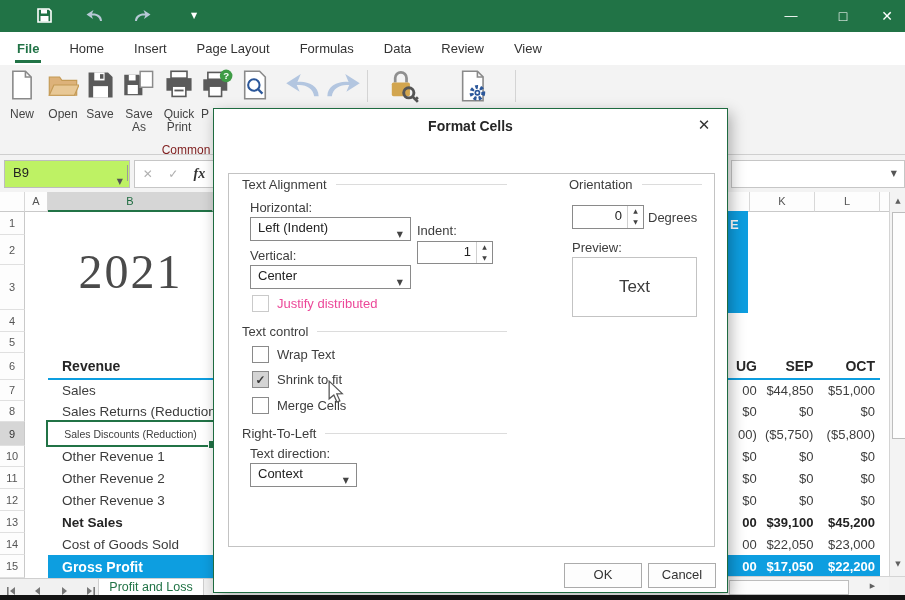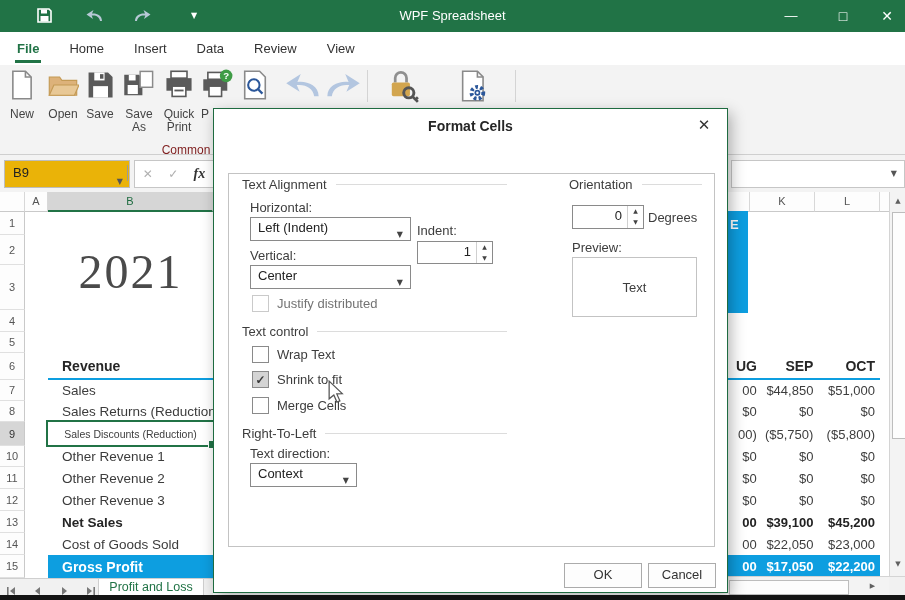--- a/index.html
+++ b/index.html
@@ -17,21 +17,21 @@
   .mtab.active{color:#217346;font-weight:bold;}
   .mtab.active::after{content:"";position:absolute;left:13px;right:13px;bottom:2px;height:3px;background:#217346;}
   
   .toolbar{left:0;top:65px;width:905px;height:90px;background:#f3f3f3;border-bottom:1px solid #cfcfcf;}
   .tbtn{position:absolute;top:4px;width:44px;text-align:center;}
   .tbtn .lab{font-size:12px;color:#444;line-height:13px;margin-top:3px;}
   .tsep{position:absolute;top:5px;width:1px;height:32px;background:#d4d4d4;}
   .grp-label{position:absolute;top:78px;font-size:12px;color:#7f1d1d;}
   
   .frow{left:0;top:155px;width:905px;height:37px;background:#f3f3f3;}
-  .namebox{position:absolute;left:4px;top:5px;width:116px;height:26px;background:#eab308;border:1px solid #bdbdbd;
+  .namebox{position:absolute;left:4px;top:5px;width:116px;height:26px;background:#bef264;border:1px solid #bdbdbd;
            font-size:13px;color:#222;line-height:24px;padding-left:8px;}
   .namebox .arr{position:absolute;right:6px;top:0;font-size:8px;color:#555;font-family:"DejaVu Sans",sans-serif;}
   .fxbox{position:absolute;left:134px;top:5px;width:78px;height:26px;background:#fff;border:1px solid #c6c6c6;
          display:flex;align-items:center;justify-content:space-around;font-size:12px;}
   .fbar-right{position:absolute;left:731px;top:5px;width:172px;height:26px;background:#fff;border:1px solid #c6c6c6;}
   .fbar-right .arr{position:absolute;right:7px;top:8px;font-size:8px;color:#555;font-family:"DejaVu Sans",sans-serif;}
   
   .hdr{background:#fdfdfd;border-right:1px solid #d8d8d8;border-bottom:1px solid #c9c9c9;
        font-size:11px;color:#555;text-align:center;line-height:19px;}
   .hdr.sel{background:#d6d6d6;}
@@ -80,23 +80,23 @@
   .combo .arr{position:absolute;right:7px;top:0;font-size:8px;color:#444;font-family:"DejaVu Sans",sans-serif;}
   .spin{position:absolute;border:1px solid #8a8a8a;background:#fff;display:flex;}
   .spin .val{flex:1;text-align:right;font-size:13px;color:#222;line-height:19px;padding-right:5px;}
   .spin .arrows{width:15px;border-left:1px solid #d0d0d0;display:flex;flex-direction:column;}
   .spin .arrows span{flex:1;font-size:6px;color:#444;text-align:center;line-height:9px;font-family:"DejaVu Sans",sans-serif;}
   .cb{position:absolute;display:flex;align-items:center;gap:8px;font-size:13px;color:#3d3d3d;}
   .cb .box{width:15px;height:15px;border:1px solid #8a8a8a;background:#fff;display:flex;
            align-items:center;justify-content:center;font-size:12px;color:#3a3a3a;}
   .cb.checked .box{background:#d4d4d4;font-weight:bold;}
   .cb.disabled .box{border-color:#cacaca;}
-  .cb.disabled .lbl{color:#737373;}
+  .cb.disabled .lbl{color:#ec4899;}
   .pvbox{position:absolute;border:1px solid #c3c3c3;background:#fff;display:flex;align-items:center;
-         justify-content:center;font-size:13px;color:#3d3d3d;}
+         justify-content:center;font-size:17px;color:#3d3d3d;}
   .dbtn{position:absolute;top:454px;height:23px;border:1px solid #ababab;background:#fdfdfd;
         font-size:13px;color:#333;text-align:center;line-height:21px;}
   .cursor{z-index:99;}
 </style>
 </head>
 <body>
 
 <div id="app">
 
   <div class="abs titlebar">
@@ -111,30 +111,31 @@
       <svg width="19" height="16" viewBox="0 0 19 16">
           <path d="M17 14c0-6-6-8-10-7.4L8.5 3 1.5 7.6 8 12l-1.3-3.4C11 8 14.5 10 15 14z" fill="#b7c9d6"></path>
         </svg>
     </span>
     <span class="qat-ic" style="left:132px">
       <svg width="19" height="16" viewBox="0 0 19 16">
           <path d="M2 14c0-6 6-8 10-7.4L10.5 3l7 4.6L11 12l1.3-3.4C8 8 4.5 10 4 14z" fill="#b7c9d6"></path>
         </svg>
     </span>
     <span class="qat-ic" style="left:184px;font-size:8px;line-height:18px;font-family:'DejaVu Sans',sans-serif">▼</span>
-    <div class="abs win-title">WPF Spreadsheet</div>
     <span class="winbtn" style="left:776px">—</span>
     <span class="winbtn" style="left:828px;font-size:14px">□</span>
     <span class="winbtn" style="left:872px;font-size:14px">✕</span>
   </div>
 
   <div class="abs menubar">
     <span class="mtab active">File</span>
     <span class="mtab">Home</span>
     <span class="mtab">Insert</span>
+    <span class="mtab">Page Layout</span>
+    <span class="mtab">Formulas</span>
     <span class="mtab">Data</span>
     <span class="mtab">Review</span>
     <span class="mtab">View</span>
   </div>
 
   <div class="abs toolbar">
     <div class="tbtn" style="left:0px">
       <svg width="28" height="32" viewBox="0 0 24 28">
           <path d="M4 2h11l5 5v19H4z" fill="#fff" stroke="#8a8a8a" stroke-width="1.4"></path>
           <path d="M15 2v5h5" fill="none" stroke="#8a8a8a" stroke-width="1.4"></path>

